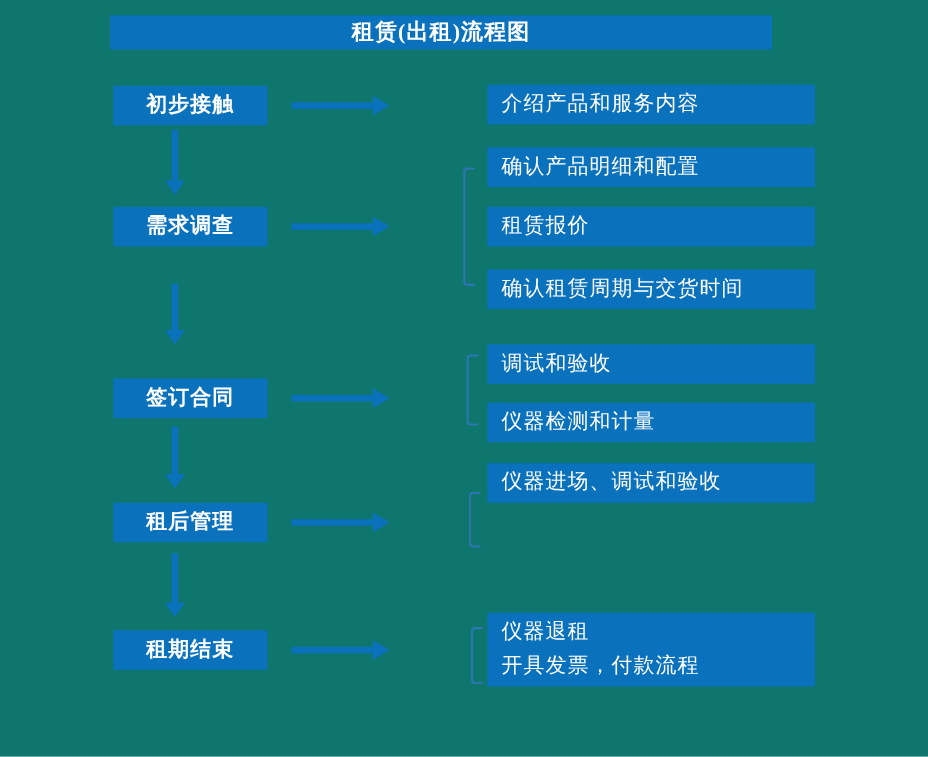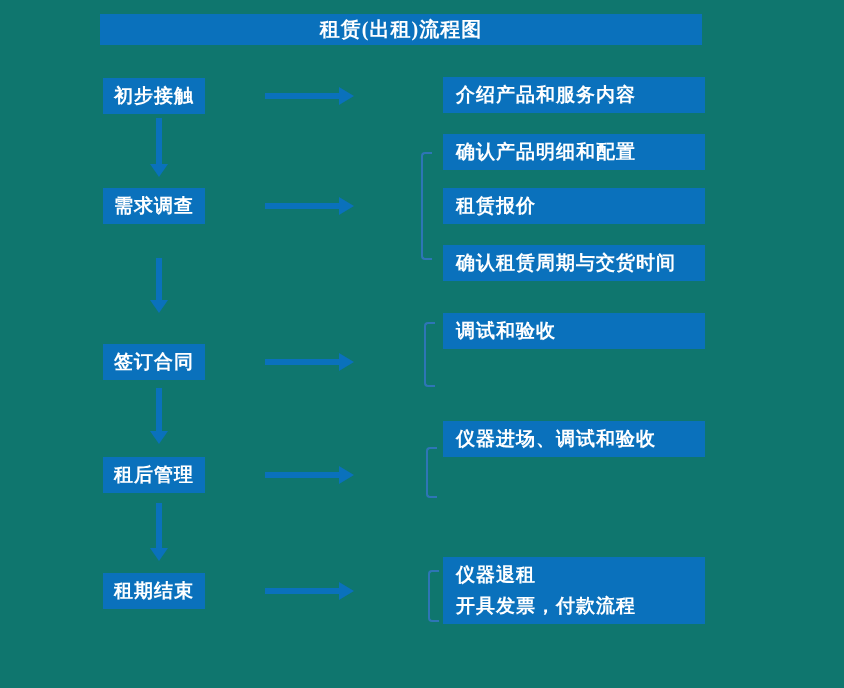--- a/index.html
+++ b/index.html
@@ -17,31 +17,31 @@
   .canvas *{box-sizing:border-box;}
 
   .titlebar{
     position:absolute;left:100px;top:14px;width:602px;height:31px;
     background:var(--primary);color:#fff;
     font-size:20px;font-weight:bold;line-height:31px;text-align:center;
     letter-spacing:1px;
   }
 
   .lbox{
-    position:absolute;left:103px;width:102px;height:36px;
+    position:absolute;left:103px;width:140px;height:36px;
     background:var(--primary);color:#fff;
     font-size:19px;font-weight:bold;line-height:36px;text-align:center;
     letter-spacing:1px;
   }
   .s1{top:78px;} .s2{top:188px;} .s3{top:344px;} .s4{top:457px;} .s5{top:573px;}
 
   .rbox{
-    position:absolute;left:443px;width:262px;height:36px;
+    position:absolute;left:443px;width:298px;height:36px;
     background:var(--primary);color:#fff;
-    font-size:19px;font-weight:bold;line-height:36px;text-align:left;
+    font-size:19px;font-weight:normal;line-height:36px;text-align:left;
     padding-left:13px;white-space:nowrap;letter-spacing:1px;
   }
   .d1{top:77px;} .d2{top:134px;} .d3{top:188px;} .d4{top:245px;}
   .d5{top:313px;} .d6{top:366px;} .d7{top:421px;} .d8{top:493px;}
   .d9{top:557px;} .d10{top:588px;}
 
   
   .harrow{
     position:absolute;left:265px;width:74px;height:6px;background:var(--primary);
   }
@@ -103,17 +103,18 @@
   <div class="bracket b2"></div>
   <div class="bracket b3"></div>
   <div class="bracket b4"></div>
   <div class="bracket b5"></div>
 
   <div class="rbox d1">介绍产品和服务内容</div>
   <div class="rbox d2">确认产品明细和配置</div>
   <div class="rbox d3">租赁报价</div>
   <div class="rbox d4">确认租赁周期与交货时间</div>
   <div class="rbox d5">调试和验收</div>
+  <div class="rbox d6">仪器检测和计量</div>
   <div class="rbox d7">仪器进场、调试和验收</div>
   <div class="rbox d9">仪器退租</div>
   <div class="rbox d10">开具发票，付款流程</div>
 
 </div>
 
 </body></html>

